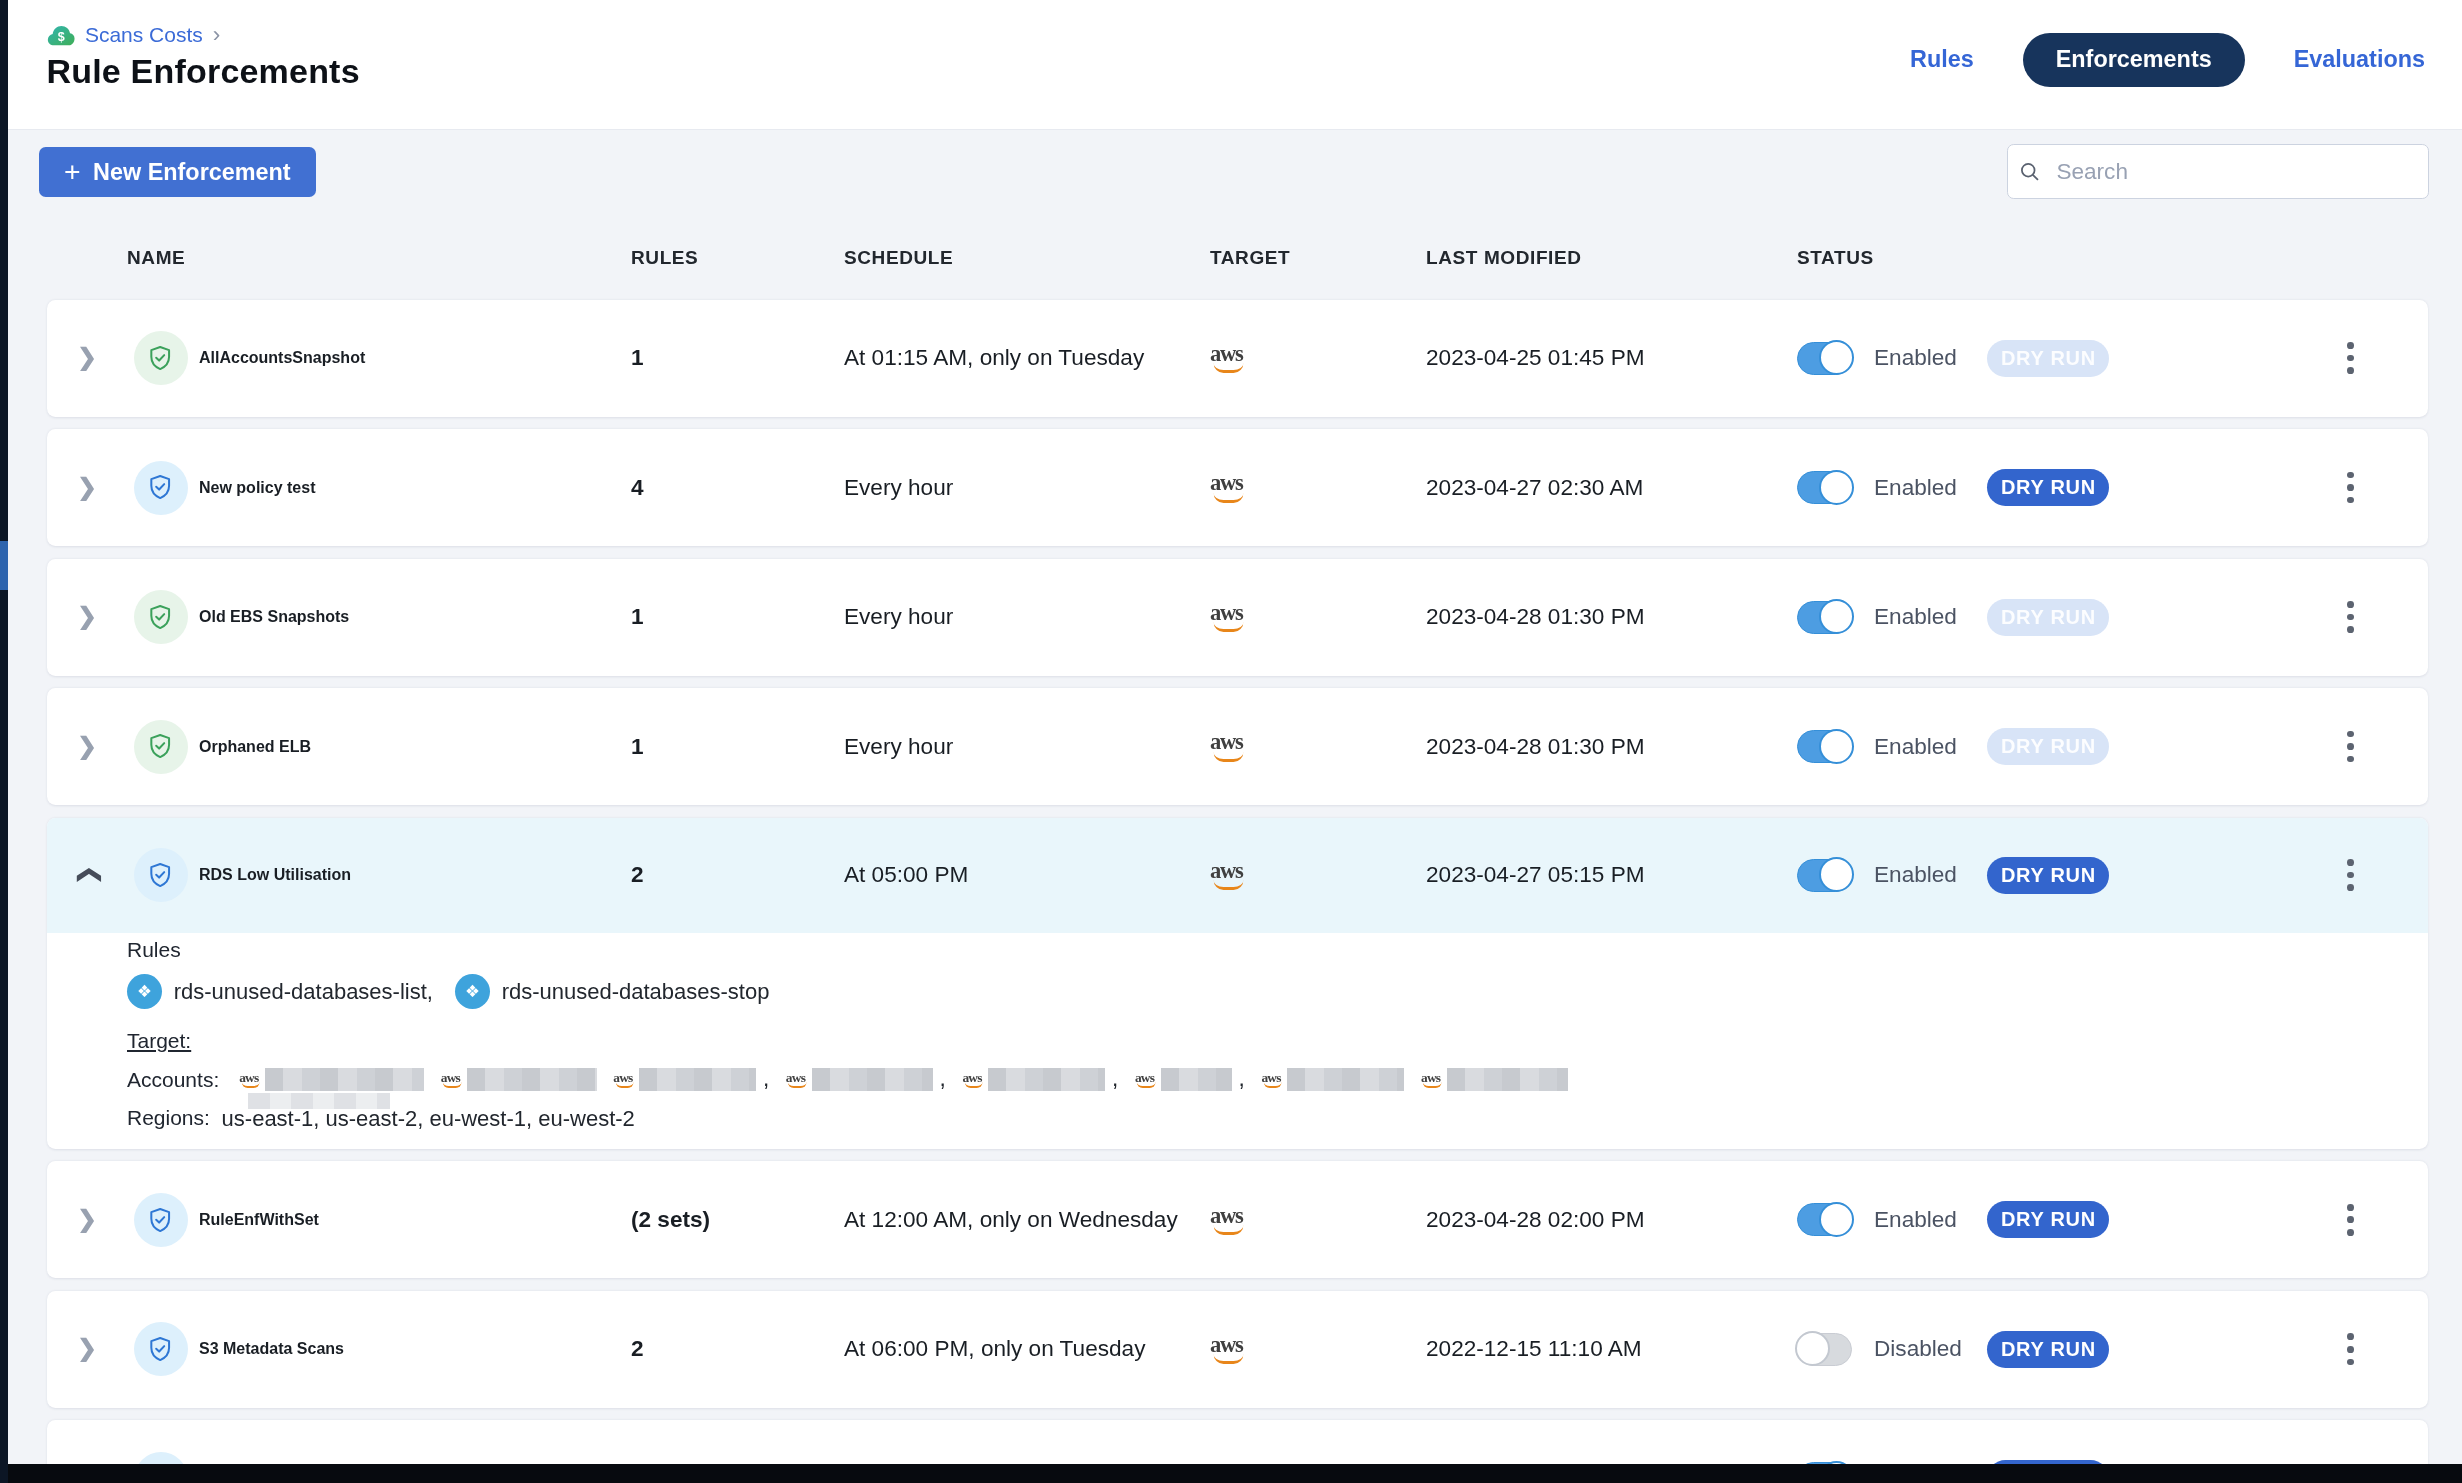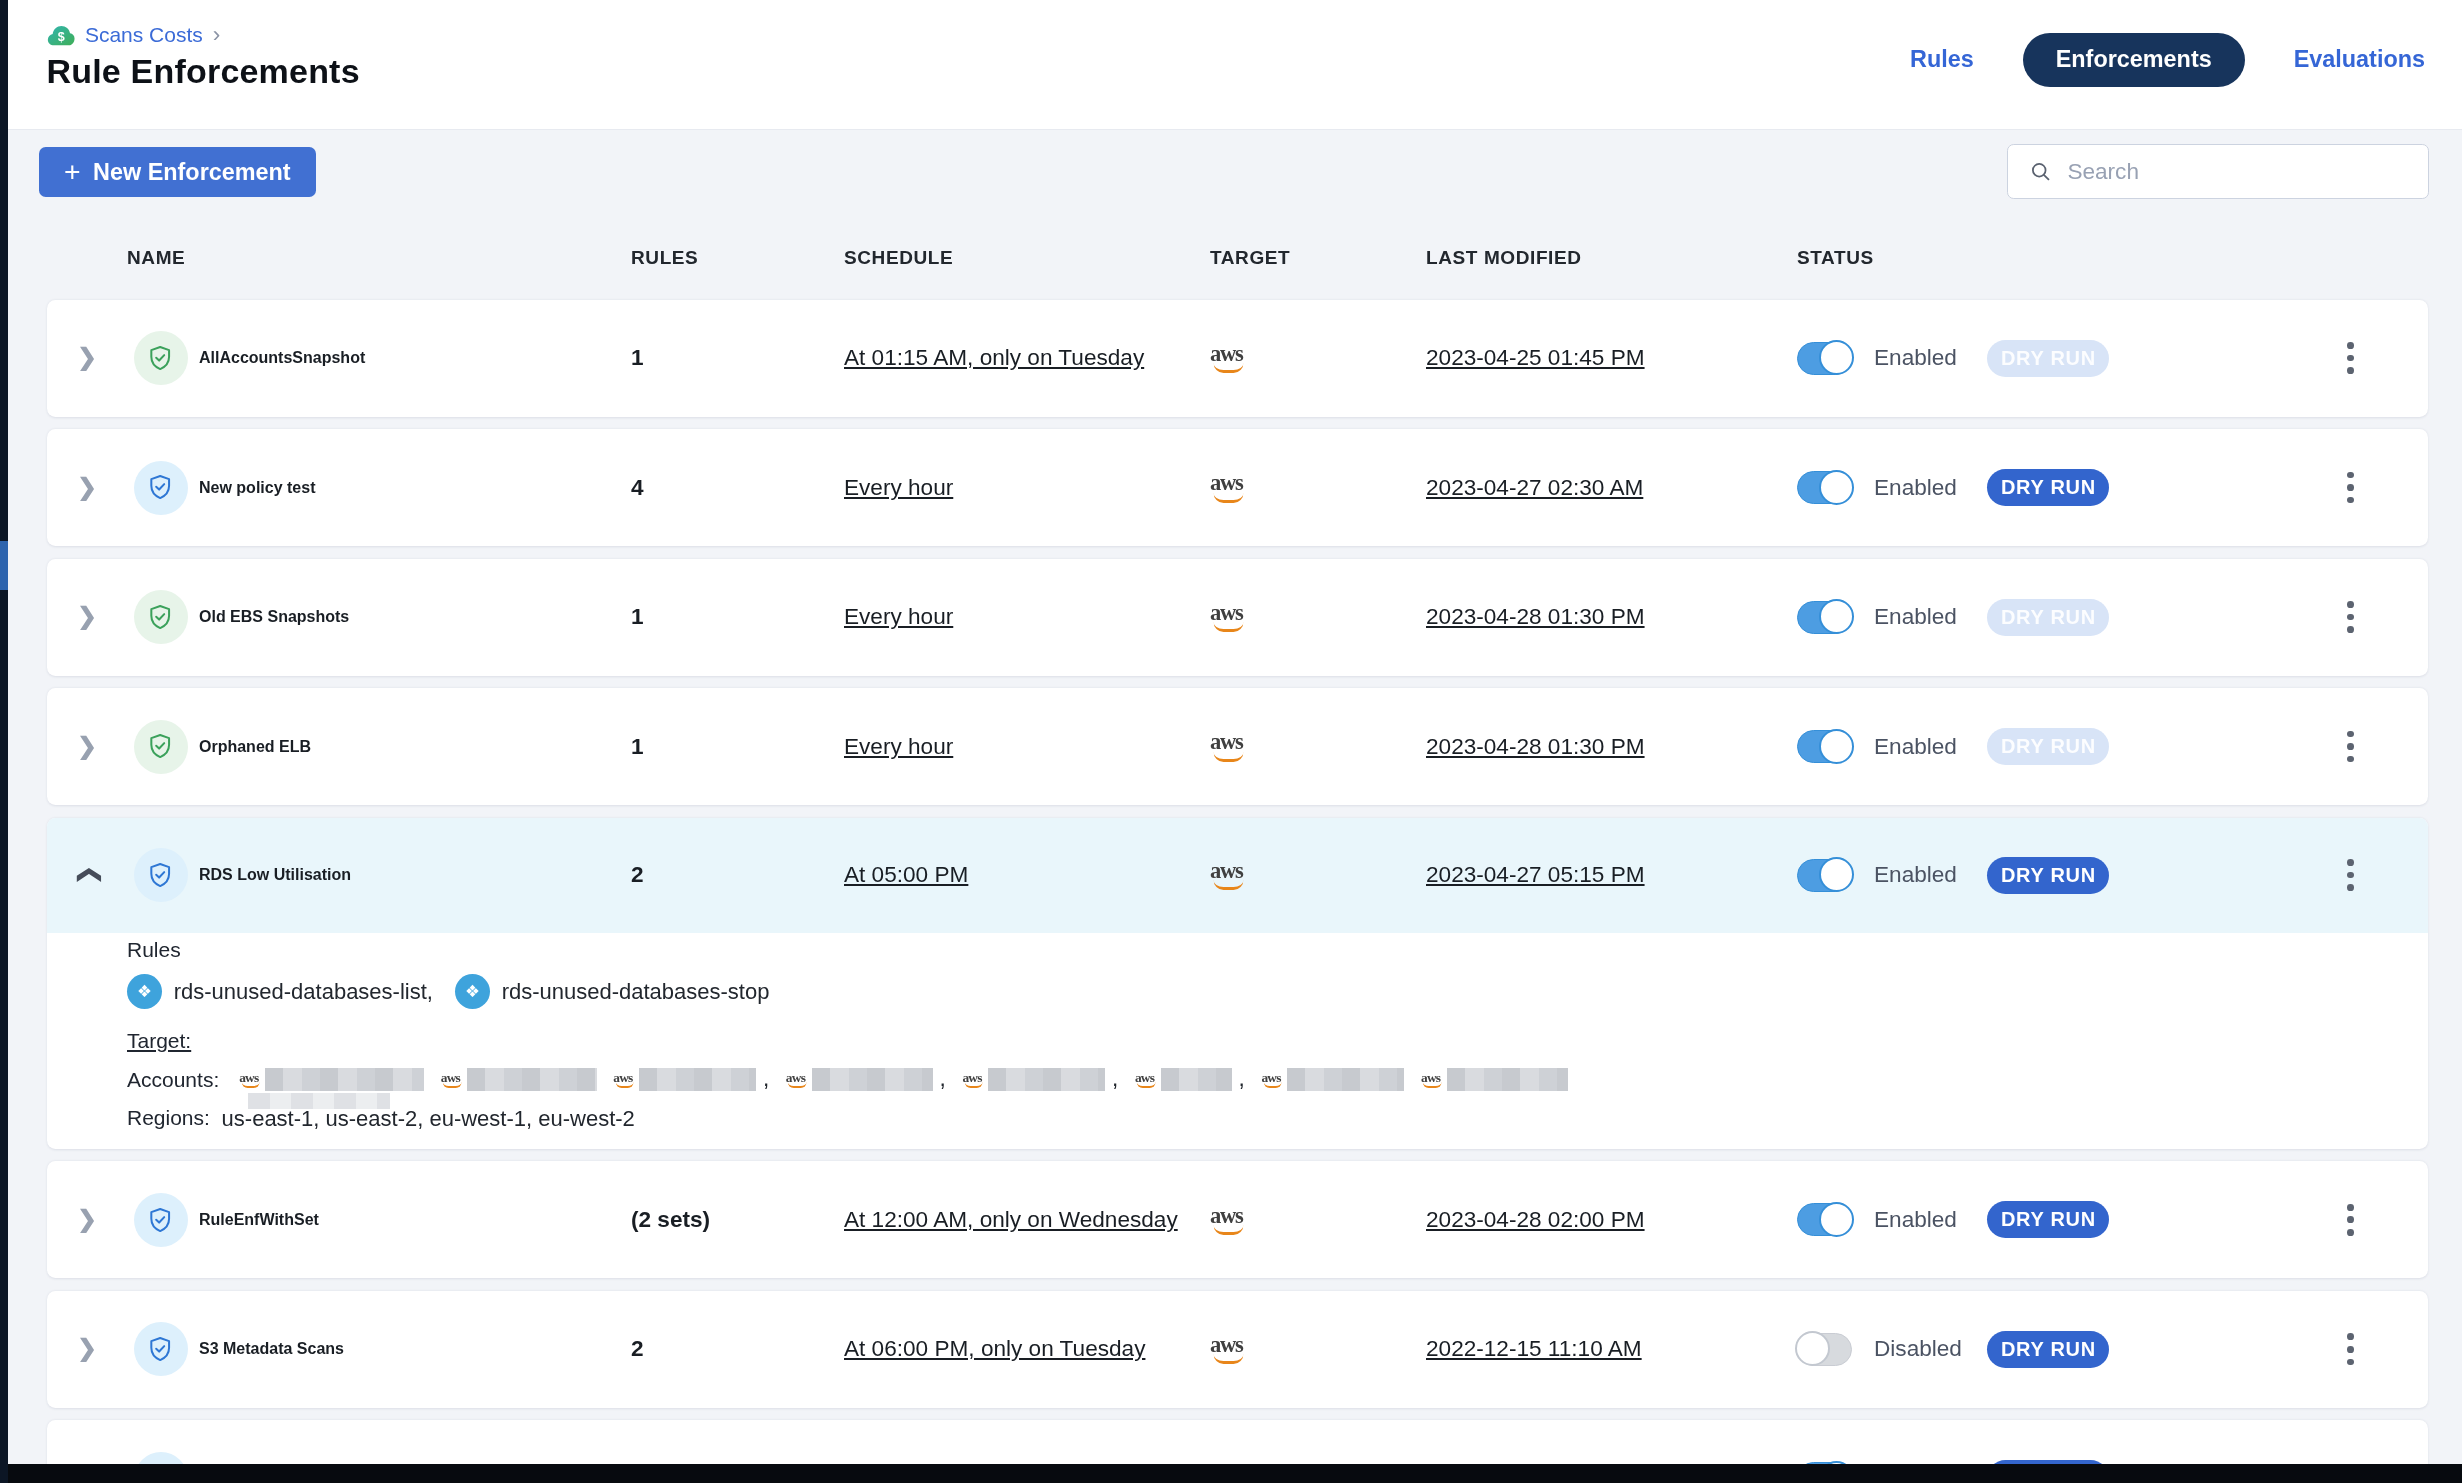--- a/index.html
+++ b/index.html
@@ -24,21 +24,21 @@
 
   .tabs { position:absolute; right:37px; top:33px; display:flex; align-items:center; gap:49px; }
   .tab { font-size:23.4px; font-weight:600; color:#3566d6; cursor:pointer; }
   .tab.active { background:#17345c; color:#fff; padding:13.4px 33px; border-radius:33px; }
 
   
   .new-btn { position:absolute; left:39px; top:147px; height:50px; padding:0 25px; background:#4170d2; color:#fff;
              font-size:23.4px; font-weight:700; border-radius:6.7px; display:flex; align-items:center; gap:12.5px; border:none; cursor:pointer; }
   .new-btn .plus { font-size:28.4px; font-weight:400; line-height:1; margin-top:-2.5px; }
   .search { position:absolute; left:2007px; top:144px; width:422px; height:55px; background:#fff; border:1.7px solid #ccd3e0;
-            border-radius:6.7px; display:flex; align-items:center; gap:15px; padding:0 21px; }
+            border-radius:6.7px; display:flex; align-items:center; gap:15px; padding:0 10px; }
   .search svg { flex:0 0 auto; }
   .search input { border:none; outline:none; font-size:22.6px; color:#333; width:100%; background:transparent; font-family:inherit; }
   .search input::placeholder { color:#98a1b3; }
 
   
   .table { position:absolute; left:47px; top:228px; width:2381px; }
   .grid-cols { display:grid; grid-template-columns:80px 67px 437px 213px 366px 216px 371px 477px 153px; align-items:center; }
   .thead { height:59px; font-size:19px; font-weight:700; color:#22272e; letter-spacing:0.6px; }
   .thead .col-name { grid-column:2/4; }
   .rows { display:flex; flex-direction:column; gap:12.5px; margin-top:12.5px; }
@@ -49,21 +49,21 @@
 
   .chevron { justify-self:center; color:#98a1b0; font-size:23.4px; font-weight:700; cursor:pointer; transform:translateY(-0.8px); }
   .row-card.expanded .chevron { transform:rotate(-90deg); color:#454c59; }
 
   .row-icon { justify-self:center; width:54px; height:54px; border-radius:50%; display:flex; align-items:center; justify-content:center; }
   .row-icon.green { background:#e7f4e9; color:#3ba15b; }
   .row-icon.blue  { background:#ddf0fc; color:#2e77d4; }
 
   .cell-name { font-size:16px; font-weight:700; color:#191e24; padding-left:5px; }
   .cell-rules { font-size:22.6px; font-weight:700; color:#191e24; }
-  .cell-schedule, .cell-date { font-size:22.6px; font-weight:400; color:#191e24;text-decoration:underline; }
+  .cell-schedule, .cell-date { font-size:22.6px; font-weight:400; color:#191e24; }
 
   
   .aws { display:inline-flex; flex-direction:column; align-items:center; line-height:1; }
   .aws-text { font-size:22.6px; font-weight:700; color:#404040; letter-spacing:-1.3px;font-family:Liberation Serif, serif; }
   .aws-smile { width:30px; height:10px; border-bottom:3.3px solid #e8861a; border-radius:0 0 15px 15px; margin-top:-2.5px; transform:translateX(2.5px); }
   .aws.mini .aws-text { font-size:13.4px; letter-spacing:-0.8px; }
   .aws.mini .aws-smile { width:18.4px; height:5.9px; border-bottom-width:2.5px; margin-top:-1.7px; transform:translateX(1.7px); }
 
   
   .cell-status { display:flex; align-items:center; }

